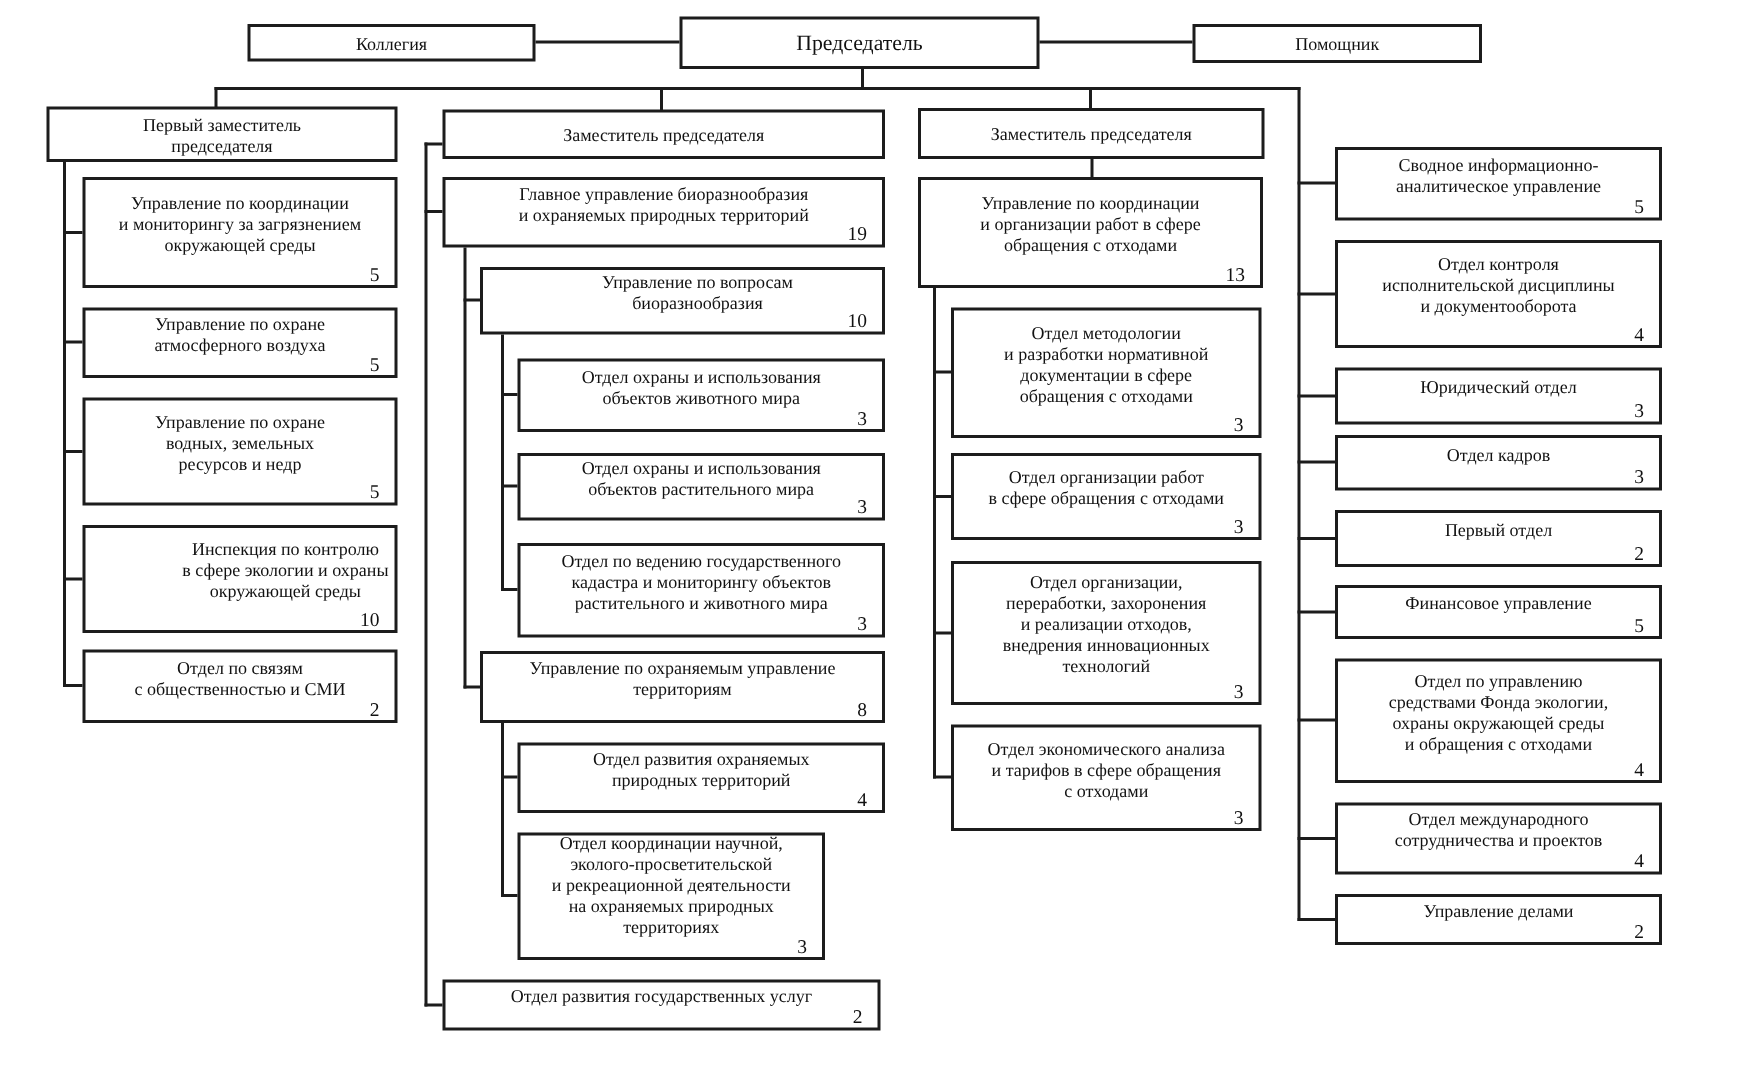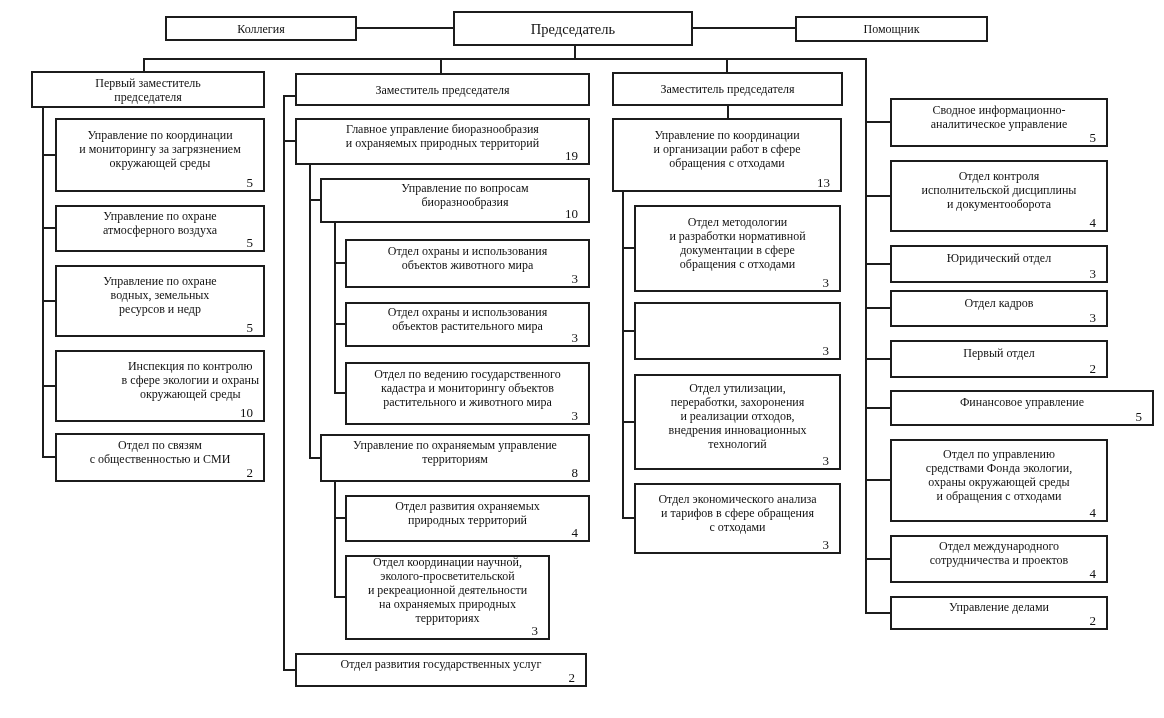--- a/index.html
+++ b/index.html
@@ -133,24 +133,26 @@
     <div class="cnt">13</div>
   </div>
   <div class="b num" style="left:634px;top:205px;width:207px;height:87px;">
     <div class="lbl">Отдел методологии
 и разработки нормативной
 документации в сфере
 обращения с отходами</div>
     <div class="cnt">3</div>
   </div>
   <div class="b num" style="left:634px;top:302px;width:207px;height:58px;">
+    <div class="lbl">Отдел организации работ
+в сфере обращения с отходами</div>
     <div class="cnt">3</div>
   </div>
   <div class="b num" style="left:634px;top:374px;width:207px;height:96px;">
-    <div class="lbl">Отдел утилизации,
+    <div class="lbl">Отдел организации,
 переработки, захоронения
 и реализации отходов,
 внедрения инновационных
 технологий</div>
     <div class="cnt">3</div>
   </div>
   <div class="b num" style="left:634px;top:483px;width:207px;height:71px;">
     <div class="lbl">Отдел экономического анализа
 и тарифов в сфере обращения
 с отходами</div>
@@ -173,21 +175,21 @@
     <div class="cnt">3</div>
   </div>
   <div class="b num" style="left:890px;top:290px;width:218px;height:37px;">
     <div class="lbl">Отдел кадров</div>
     <div class="cnt">3</div>
   </div>
   <div class="b num" style="left:890px;top:340px;width:218px;height:38px;">
     <div class="lbl">Первый отдел</div>
     <div class="cnt">2</div>
   </div>
-  <div class="b num" style="left:890px;top:390px;width:264px;height:36px;">
+  <div class="b num" style="left:890px;top:390px;width:218px;height:36px;">
     <div class="lbl">Финансовое управление</div>
     <div class="cnt">5</div>
   </div>
   <div class="b num" style="left:890px;top:439px;width:218px;height:83px;">
     <div class="lbl">Отдел по управлению
 средствами Фонда экологии,
 охраны окружающей среды
 и обращения с отходами</div>
     <div class="cnt">4</div>
   </div>

